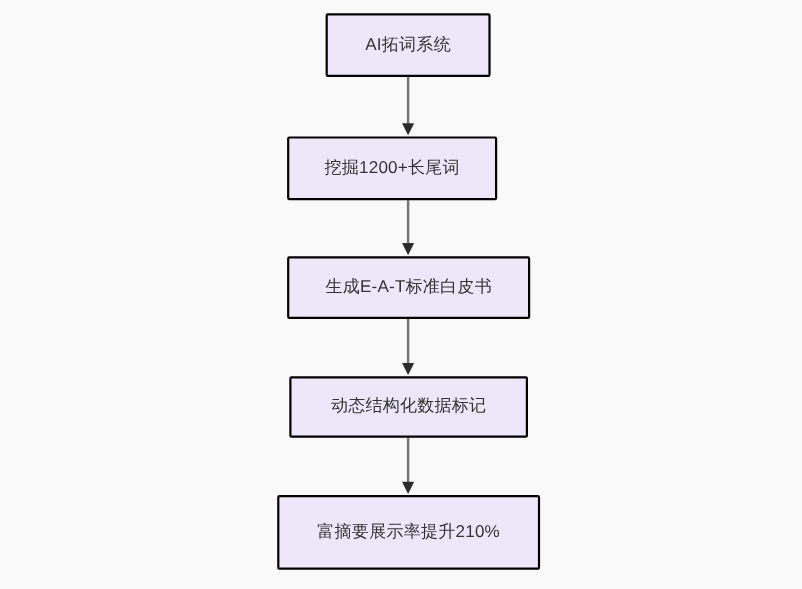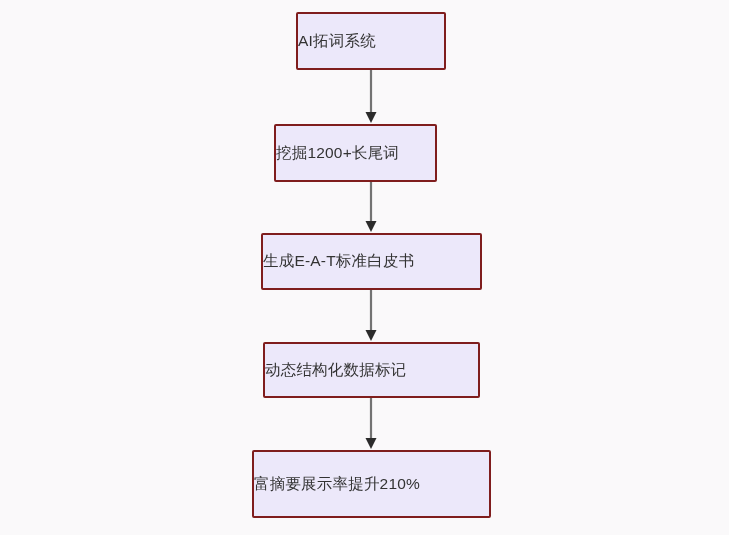--- a/index.html
+++ b/index.html
@@ -17,37 +17,38 @@
   #flow-canvas {
     position: relative;
     width: 729px;
     height: 535px;
     background: #faf9fa;
   }
   .node {
     position: absolute;
     box-sizing: border-box;
     background: #ece8fa;
-    border: 2px solid #7f1d1d;
+    border: 2px solid #000000;
     border-radius: 2px;
     display: flex;
     align-items: center;
+    justify-content: center;
     color: #333333;
     font-size: 15.5px;
     line-height: 1.2;
     letter-spacing: 0.2px;
     white-space: nowrap;
     text-align: center;
   }
   .node-label {
     display: block;
   }
   
   #node-0 { left: 296px; top: 12px;  width: 150px; height: 58px; }
-  #node-1 { left: 274px; top: 124px; width: 163px; height: 58px; }
+  #node-1 { left: 261px; top: 124px; width: 191px; height: 58px; }
   #node-2 { left: 261px; top: 233px; width: 221px; height: 57px; }
   #node-3 { left: 263px; top: 342px; width: 217px; height: 56px; }
   #node-4 { left: 252px; top: 450px; width: 239px; height: 68px; }
 
   .edge {
     position: absolute;
     left: 0;
     top: 0;
     width: 729px;
     height: 535px;

